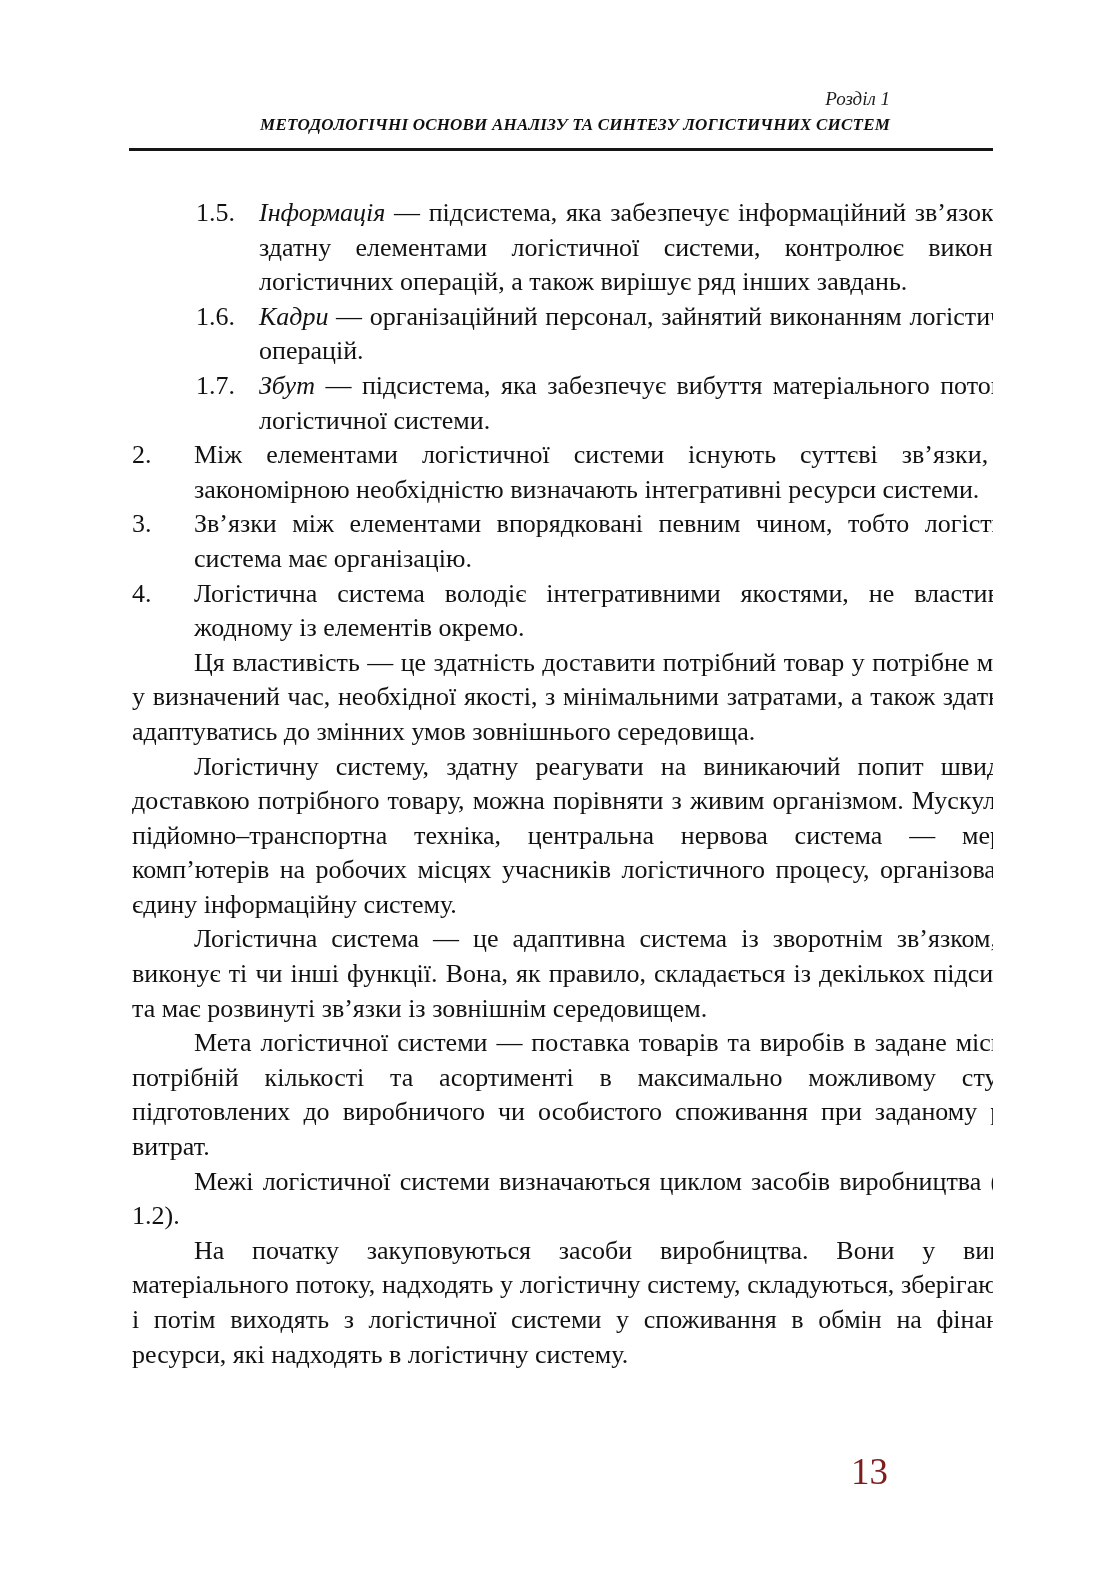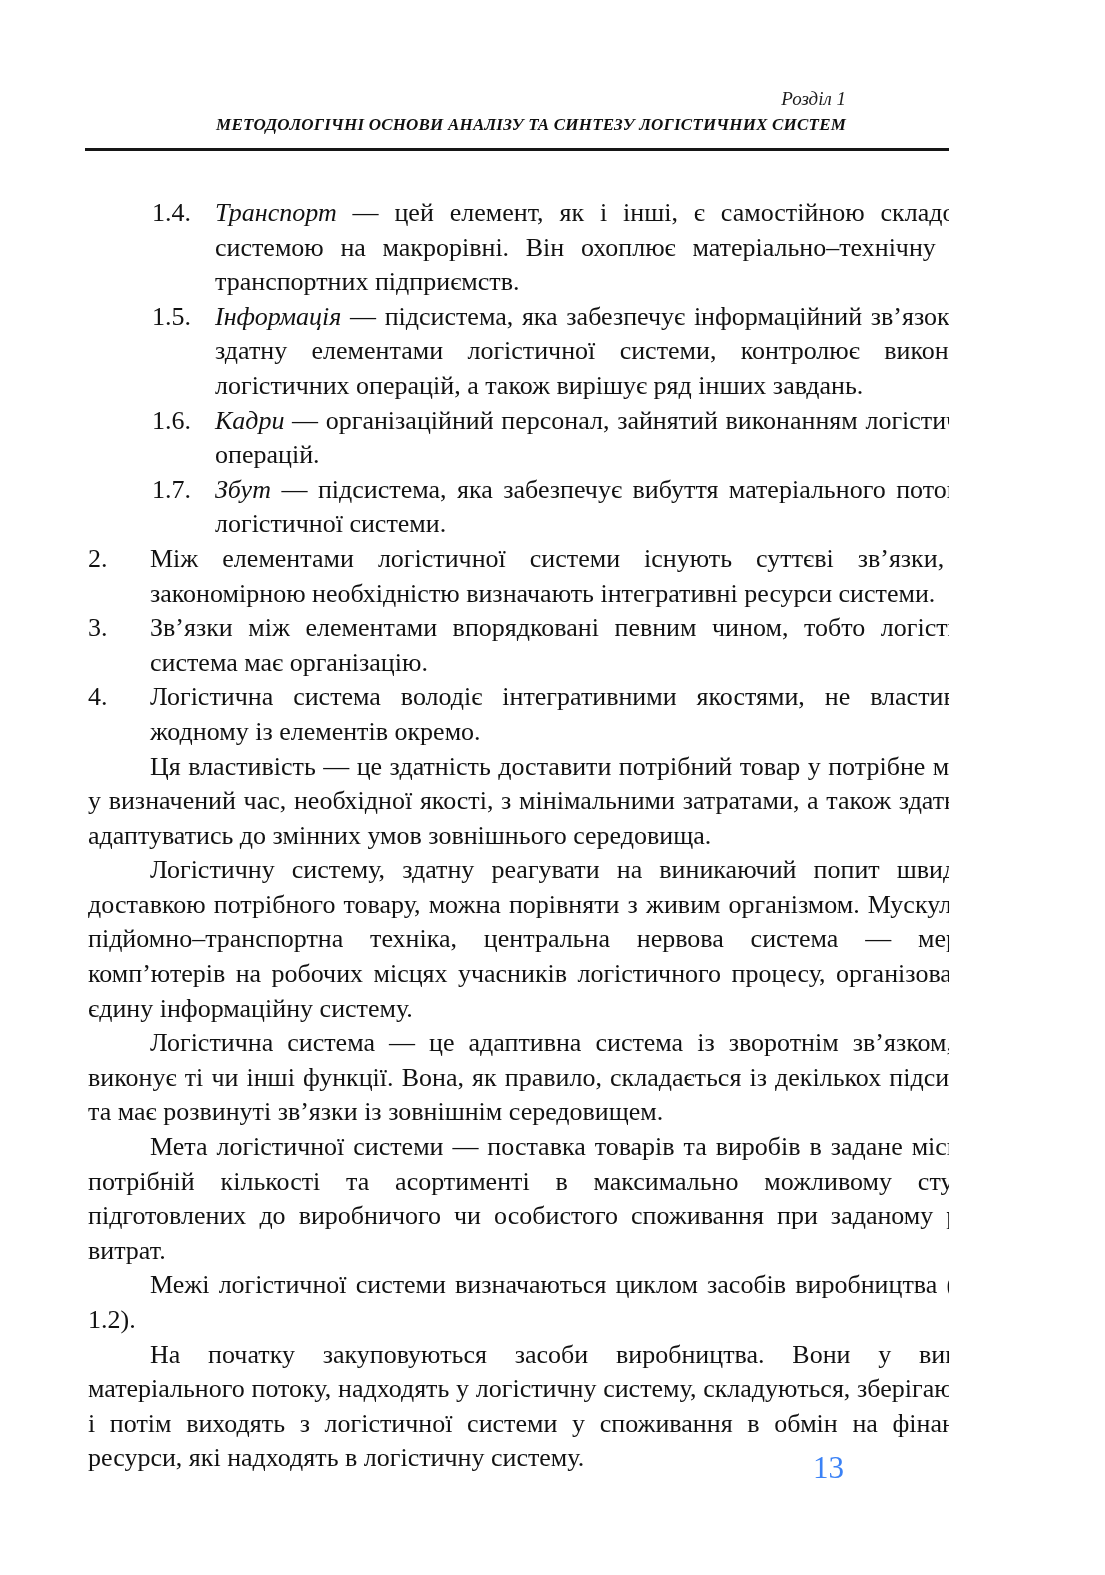--- a/index.html
+++ b/index.html
@@ -5,20 +5,21 @@
   * { margin: 0; padding: 0; box-sizing: border-box; }
   html, body { background: #ffffff; }
   .page {
     position: relative;
     width: 949px;
     height: 1575px;
     background: #ffffff;
     font-family: "Liberation Serif", serif;
     color: #121212;
     overflow: hidden;
+    margin-left: 44px;
   }
   .header {
     position: absolute;
     top: 88px;
     right: 103px;
     text-align: right;
   }
   .chapter {
     font-family: "Liberation Serif", serif;
     font-style: italic;
@@ -55,42 +56,38 @@
   .item .num { flex: 0 0 62px; }
   .item .txt { flex: 1 1 auto; text-align: justify; }
   .item.sub { padding-left: 64px; }
   .item.sub .num { flex: 0 0 63px; }
   .term { font-style: italic; }
   .para { text-indent: 62px; text-align: justify; }
   .page-number {
     position: absolute;
     right: 105px;
     top: 1450px;
-    font-size: 31px;
-    color: #3b82f6;
+    font-size: 37px;
+    color: #7f1d1d;
   }
 </style>
 </head>
 <body>
 
 <div class="page">
 
   <div class="header">
     <div class="chapter">Розділ 1</div>
     <div class="title">МЕТОДОЛОГІЧНІ ОСНОВИ АНАЛІЗУ ТА СИНТЕЗУ ЛОГІСТИЧНИХ СИСТЕМ</div>
   </div>
 
   <div class="rule"></div>
 
   <div class="content">
 
-    <div class="item sub">
-      <span class="num">1.4.</span>
-      <div class="txt"><span class="term">Транспорт</span> <span>— цей елемент, як і інші, є самостійною складовою системою на макрорівні. Він охоплює матеріально–технічну базу транспортних підприємств.</span></div>
-    </div>
 
     <div class="item sub">
       <span class="num">1.5.</span>
       <div class="txt"><span class="term">Інформація</span> <span>— підсистема, яка забезпечує інформаційний зв’язок між здатну елементами логістичної системи, контролює виконання логістичних операцій, а також вирішує ряд інших завдань.</span></div>
     </div>
 
     <div class="item sub">
       <span class="num">1.6.</span>
       <div class="txt"><span class="term">Кадри</span> <span>— організаційний персонал, зайнятий виконанням логістичних операцій.</span></div>
     </div>

